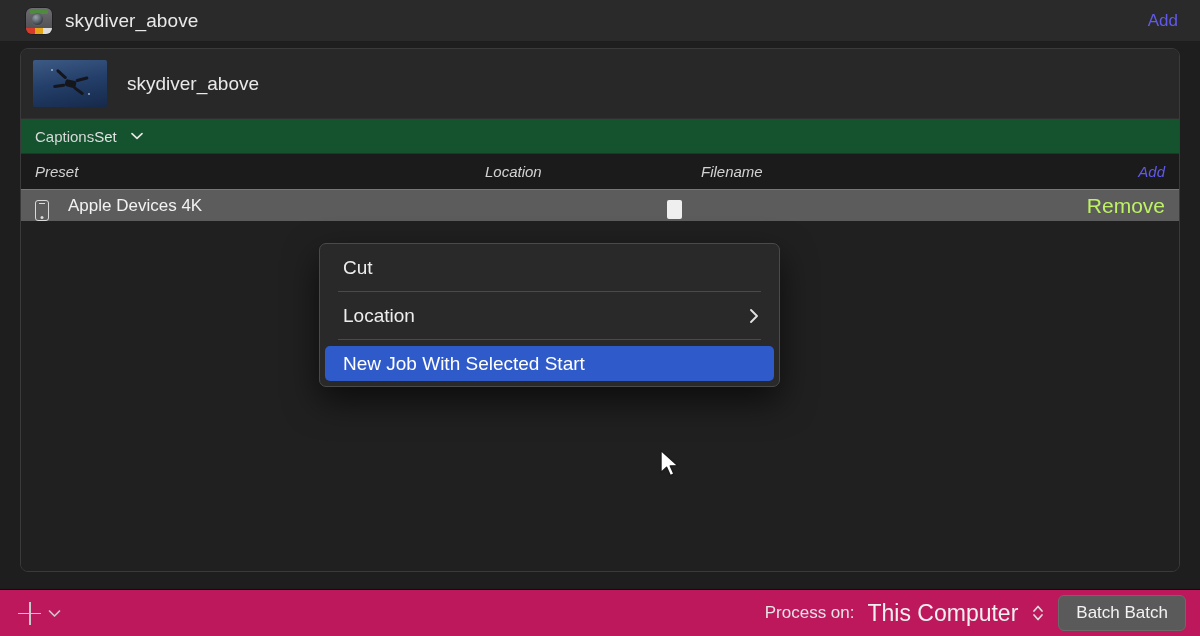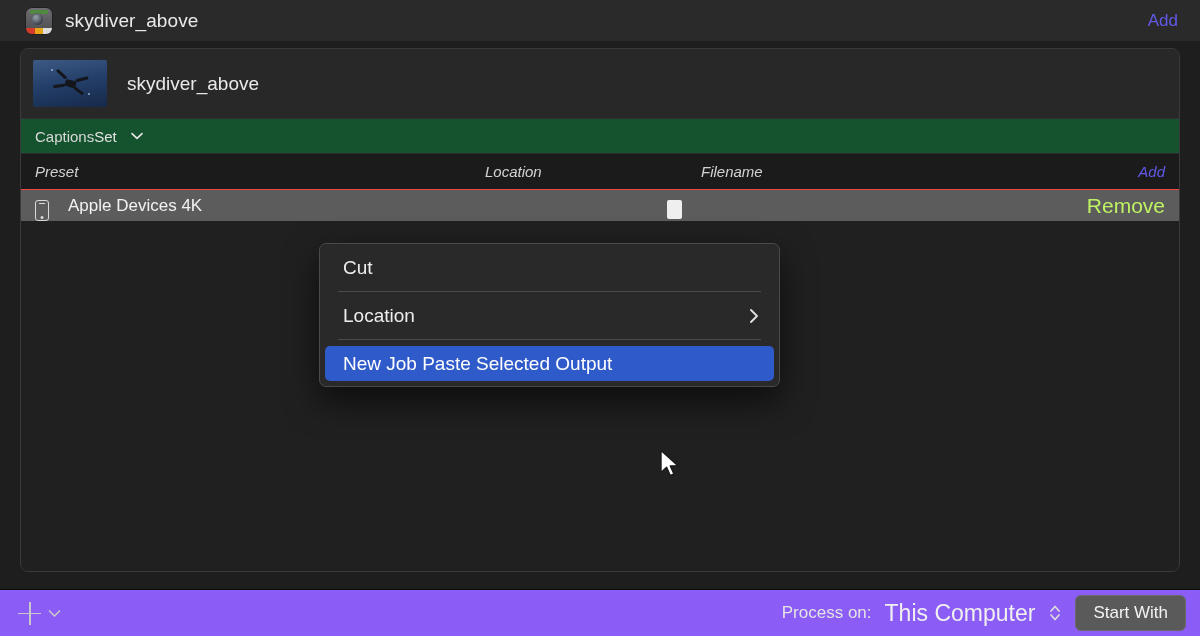--- a/index.html
+++ b/index.html
@@ -251,21 +251,21 @@
     font-size: 21px;
     color: #bef264;
     cursor: default;
   }
 
   
   #toolbar {
     position: absolute;
     left: 0; top: 589px;
     width: 1200px; height: 47px;
-    background: #8b5cf6;
+    background: #be185d;
     border-top: 1px solid #0d0d0d;
     display: flex;
     align-items: center;
   }
   #add-job-button {
     margin-left: 18px;
     display: flex;
     align-items: center;
     gap: 7px;
     cursor: default;
@@ -421,21 +421,21 @@
     </div>
     <div class="menu-sep"></div>
     <div class="menu-item">
       <span>Location</span>
       <svg class="submenu-arrow" width="10" height="16" viewBox="0 0 10 16">
         <path d="M2 2 L8 8 L2 14" stroke="#e0e0e0" stroke-width="1.9" fill="none" stroke-linecap="round" stroke-linejoin="round"></path>
       </svg>
     </div>
     <div class="menu-sep"></div>
     <div class="menu-item highlighted">
-      <span>New Job Paste Selected Output</span>
+      <span>New Job With Selected Start</span>
     </div>
   </div>
 
   <svg id="cursor" width="22" height="32" viewBox="0 0 22 32">
     <path d="M2 1.5 L2 23.5 L7.6 18.2 L11.3 26.6 L14.9 25.0 L11.3 16.9 L18.6 16.6 Z" fill="#ffffff" stroke="#1a1a1a" stroke-width="1.4" stroke-linejoin="round"></path>
   </svg>
 
 </div>
 
 <div id="toolbar">
@@ -446,15 +446,15 @@
     </svg>
   </div>
 
   <div id="toolbar-right">
     <span id="process-label">Process on:</span>
     <span id="process-value">This Computer</span>
     <svg width="14" height="22" viewBox="0 0 14 22">
       <path d="M3 9 L7 4.5 L11 9" stroke="#dcdcdc" stroke-width="1.7" fill="none" stroke-linecap="round" stroke-linejoin="round"></path>
       <path d="M3 13 L7 17.5 L11 13" stroke="#dcdcdc" stroke-width="1.7" fill="none" stroke-linecap="round" stroke-linejoin="round"></path>
     </svg>
-    <button id="start-batch">Start With</button>
+    <button id="start-batch">Batch Batch</button>
   </div>
 </div>
 
 </body></html>

